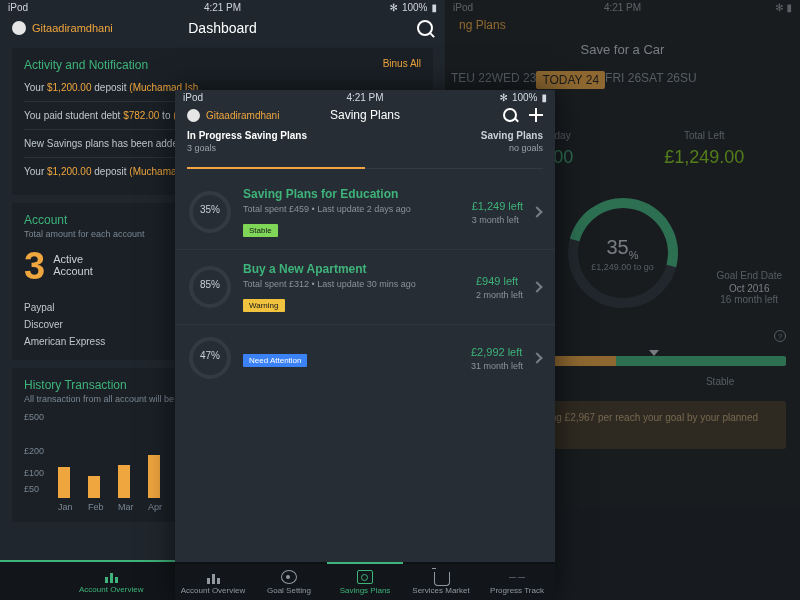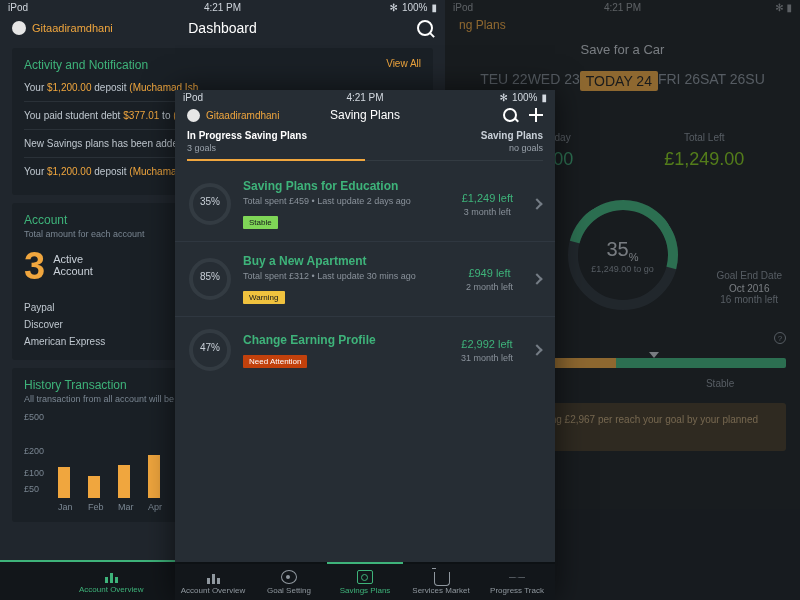--- a/index.html
+++ b/index.html
@@ -51,21 +51,21 @@
 .ico-save{border:1.5px solid currentColor;width:13px;height:13px;border-radius:2px}
 .ico-save:after{content:'';position:absolute;left:3px;top:3px;width:5px;height:5px;border:1px solid currentColor;border-radius:50%}
 .ico-cart{border-bottom:1.5px solid currentColor;border-left:1.5px solid currentColor;border-right:1.5px solid currentColor;width:12px;height:7px;top:2px;left:1px;border-radius:0 0 4px 4px}
 .ico-cart:before{content:'';position:absolute;left:-3px;top:-4px;width:4px;height:1px;background:currentColor}
 .ico-spark:before{content:'';position:absolute;left:0;top:7px;width:16px;height:1px;background:currentColor;clip-path:polygon(0 50%,25% 0,50% 100%,75% 0,100% 50%,100% 100%,0 100%)}
 
 
 .phoneR{position:absolute;left:445px;top:0;right:0;height:600px;background:#181c1f;opacity:.55;color:#8a929b}
 .phoneR .statusbar{opacity:.6}
 .phoneR .hdr2{text-align:center;font-size:13px;color:#c7ccd2;padding:6px 0 10px}
-.phoneR .days{display:flex;justify-content:center;font-size:14px;color:#8a929b;padding:4px 6px}
+.phoneR .days{display:flex;justify-content:flex-start;font-size:12px;color:#8a929b;padding:4px 6px}
 .phoneR .days .today{background:#f0a63e;color:#1b1b1b;padding:2px 6px;border-radius:2px}
 .phoneR .summary{padding:14px 14px}
 .phoneR .sumrow{display:flex;text-align:center}
 .phoneR .sumrow>div{flex:1}
 .phoneR .sumrow .lbl{font-size:10px;color:#8a929b;margin-bottom:6px}
 .phoneR .sumrow .val{font-size:18px}
 .phoneR .sumrow .g{color:#3eb37a}
 .phoneR .sumrow .r{color:#84cc16}
 .phoneR .ring{position:relative;margin:30px auto 4px;width:110px;height:110px}
 .phoneR .ring .c{width:110px;height:110px;border-radius:50%;border:10px solid #2a3138;position:absolute}
@@ -88,43 +88,43 @@
 .phoneC .hdr .avatar{width:13px;height:13px;border-radius:50%;background:#e6e6e6;margin-right:6px}
 .phoneC .hdr .uname{color:#f0a63e;font-size:10px}
 .phoneC .hdr .title{position:absolute;left:50%;transform:translateX(-50%);font-size:12px;color:#fff}
 .phoneC .hdr .ricons{margin-left:auto;display:flex;gap:12px;align-items:center}
 .phoneC .hdr .search{width:14px;height:14px;border:2px solid #fff;border-radius:50%;position:relative}
 .phoneC .hdr .search:after{content:'';position:absolute;width:5px;height:2px;background:#fff;transform:rotate(45deg);right:-4px;bottom:-1px}
 .phoneC .hdr .plus{width:14px;height:14px;position:relative}
 .phoneC .hdr .plus:before{content:'';position:absolute;left:6px;top:0;width:2px;height:14px;background:#fff}
 .phoneC .hdr .plus:after{content:'';position:absolute;top:6px;left:0;height:2px;width:14px;background:#fff}
 .phoneC .tabs{display:flex;padding:0 12px;font-size:10px}
-.phoneC .tabs .t{flex:1;padding-bottom:6px}
+.phoneC .tabs .t{flex:1;padding-bottom:14px}
 .phoneC .tabs .t.left{border-bottom:2px solid #f0a63e}
 .phoneC .tabs .t.right{text-align:right;color:#9aa2ab;border-bottom:1px solid #333b42}
 .phoneC .tabs .tt{color:#fff;font-weight:600}
 .phoneC .tabs .ts{color:#9aa2ab;font-size:9px;margin-top:2px}
 .phoneC .list{padding:6px 0}
 .planrow{display:flex;align-items:center;padding:12px 14px;border-bottom:1px solid #2f3740}
 .planrow:last-child{border-bottom:none}
 .planrow .ringm{width:42px;height:42px;position:relative;flex-shrink:0;margin-right:12px}
 .planrow .ringm .cb{position:absolute;width:42px;height:42px;border:4px solid #333b42;border-radius:50%}
 .planrow .ringm .cf{position:absolute;width:42px;height:42px;border:4px solid transparent;border-radius:50%}
 .ring35 .cf{border-top-color:#3eb37a;border-right-color:#3eb37a;transform:rotate(-30deg)}
 .ring85 .cf{border-color:#3eb37a;border-bottom-color:transparent;transform:rotate(60deg)}
 .ring47 .cf{border-top-color:#3eb37a;border-right-color:#3eb37a;transform:rotate(25deg)}
 .planrow .ringm .pv{position:absolute;width:100%;text-align:center;top:13px;font-size:10px;color:#c9d0d8}
 .planrow .mid{flex:1}
 .planrow .pt{color:#3eb37a;font-size:12px;font-weight:600;margin-bottom:3px}
 .planrow .pd{color:#8a929b;font-size:9px;margin-bottom:5px}
 .badge{display:inline-block;font-size:8px;padding:2px 6px;border-radius:1px;color:#16191c}
 .b-stable{background:#7fd657}
 .b-warn{background:#f0c23e}
-.b-att{background:#c2410c;color:#fff}
-.planrow .rt{text-align:center;margin-right:20px}
+.b-att{background:#3b82f6;color:#fff}
+.planrow .rt{text-align:left;margin-right:10px}
 .planrow .rt .a{color:#3eb37a;font-size:11px}
 .planrow .rt .m{color:#8a929b;font-size:9px;margin-top:3px}
 .planrow .chev{width:8px;height:8px;border-top:2px solid #757d86;border-right:2px solid #757d86;transform:rotate(45deg)}
 .phoneC .tabbar{height:38px}
 </style>
 </head>
 <body>
 
 <div class="phoneL">
   <div class="statusbar">
@@ -138,23 +138,23 @@
   </div>
   <div class="hdr">
     <div class="avatar"></div>
     <div class="uname">Gitaadiramdhani</div>
     <div class="title">Dashboard</div>
     <div class="search"></div>
   </div>
   <div class="body">
     <div class="card activity" style="position:relative">
       <h3>Activity and Notification</h3>
-      <a class="va">View All</a>
+      <a class="va">Binus All</a>
       <div class="row"><span>Your </span><span class="amt">$1,200.00</span><span> deposit </span><span class="nme">(Muchamad Ish</span></div>
-      <div class="row"><span>You paid student debt </span><span class="amt">$377.01</span><span> to </span><span class="nme">(Binus</span></div>
+      <div class="row"><span>You paid student debt </span><span class="amt">$782.00</span><span> to </span><span class="nme">(Binus</span></div>
       <div class="row"><span>New Savings plans has been added to yo</span></div>
       <div class="row"><span>Your </span><span class="amt">$1,200.00</span><span> deposit </span><span class="nme">(Muchamad Ish</span></div>
     </div>
     <div class="twocol">
       <div class="card">
         <h3>Account</h3>
         <div class="sub">Total amount for each account</div>
         <div style="margin-top:8px;overflow:hidden">
           <div class="bignum">3</div>
           <div class="bignumlbl"><span>Active</span><br><span>Account</span></div>
@@ -321,21 +321,21 @@
           <div class="m">2 month left</div>
         </div>
         <div class="chev"></div>
       </div>
       <div class="planrow">
         <div class="ringm ring47">
           <div class="cb"></div>
           <div class="cf"></div>
           <div class="pv">47%</div>
         </div>
-        <div class="mid"><div class="pt">Change Earning Profile</div><span class="badge b-att">Need Attention</span></div>
+        <div class="mid"><span class="badge b-att">Need Attention</span></div>
         <div class="rt">
           <div class="a">£2,992  left</div>
           <div class="m">31 month left</div>
         </div>
         <div class="chev"></div>
       </div>
     </div>
   <div class="tabbar">
     <div class="tab">
         <div class="ico ico-bars"></div>

